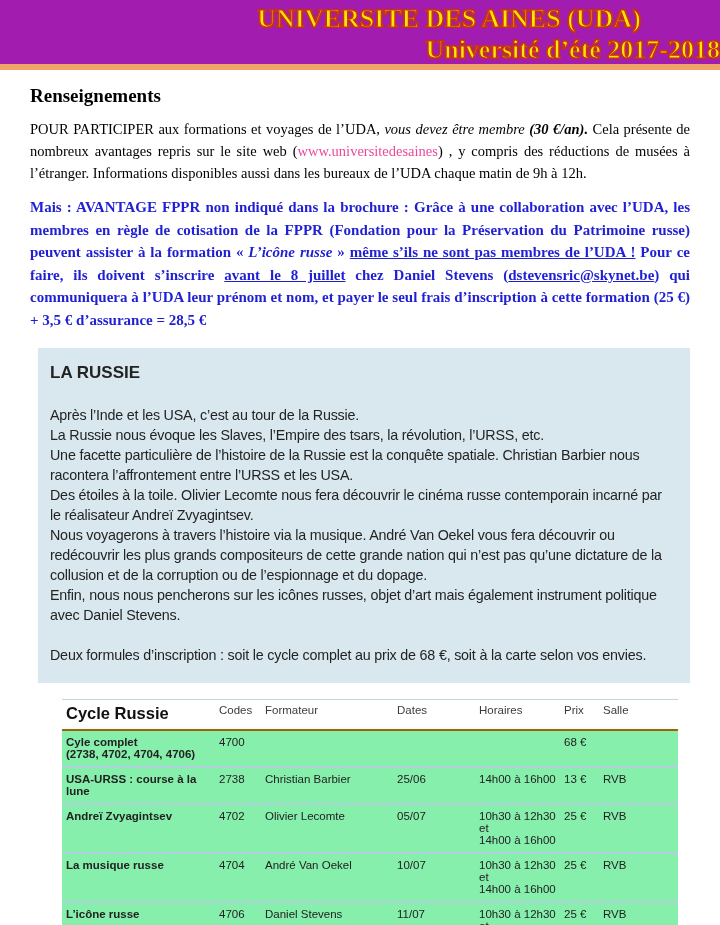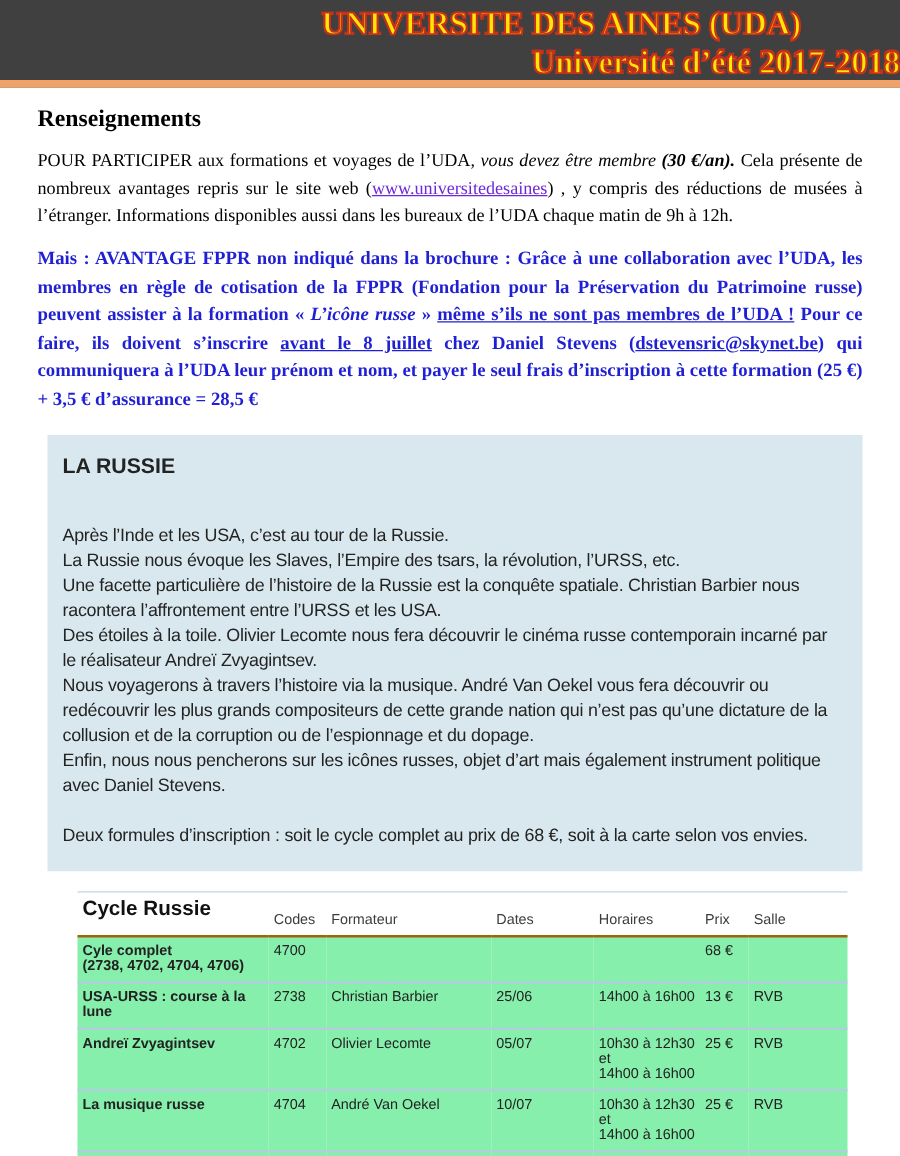--- a/index.html
+++ b/index.html
@@ -4,66 +4,66 @@
 <style>
   * { margin:0; padding:0; box-sizing:border-box; }
   html,body { background:#ffffff; }
   body {
     width:720px; height:925px; overflow:hidden;
     font-family:"Liberation Serif", serif;
     color:#000;
   }
   
   .banner {
-    width:720px; height:70px; background:#404040;
+    width:720px; height:70px; background:#a21caf;
     padding-top:3px;
     border-bottom:6px solid #F0A269;
   }
   .banner-line {
     font-weight:bold; font-size:26px; line-height:31px;
     color:#FFE606;
     -webkit-text-stroke:1.2px #C5311A;
     text-shadow:1px 1px 0 #C5311A, -1px -1px 0 #C5311A, 1px -1px 0 #C5311A, -1px 1px 0 #C5311A;
     text-align:center; white-space:nowrap;
   }
   .banner-line1 { padding-left:178px; }
   .banner-line2 { padding-left:16px;text-align:right; }
   
   .content { padding:0 30px; }
   .section-title { font-size:19px; font-weight:bold; margin-top:15px; }
   .para { font-size:14.5px; line-height:22px; text-align:justify; margin-top:11px; }
   .para .it { font-style:italic; }
   .para .bit { font-style:italic; font-weight:bold; }
-  .link { color:#6d28d9; text-decoration:underline; cursor:pointer; }
+  .link { color:#ec4899; cursor:pointer; }
   .advantage {
     font-size:15px; line-height:22.5px; font-weight:bold;
     color:#1F1FD4; text-align:justify; margin-top:12px;
   }
   .advantage .it { font-style:italic; }
   .advantage .ul { text-decoration:underline; }
   
   .russia-box {
     margin:17px 0 0 8px; width:652px;
     background:#D9E8EE; padding:15px 16px 18px 12px;
     font-family:"Liberation Sans", sans-serif;
     font-size:14.3px; line-height:20px; color:#232323;
     letter-spacing:-0.2px;
   }
-  .russia-title { font-size:17px; font-weight:bold; margin-bottom:36px; letter-spacing:0; }
+  .russia-title { font-size:17px; font-weight:bold; margin-bottom:22px; letter-spacing:0; }
   .russia-para { min-height:20px; }
   
   .cycle-table {
     margin:16px 0 0 32px; width:616px;
     border-collapse:collapse;
     font-family:"Liberation Sans", sans-serif;
     font-size:11.5px; color:#222;
   }
   .cycle-table th, .cycle-table td { vertical-align:top; text-align:left; padding:4px 4px 4px 4px; }
   .cycle-table thead tr { background:#ffffff; border-top:1px solid #C2D6DD; border-bottom:2px solid #a16207; }
-  .cycle-table thead th { font-weight:normal; color:#3c3c3c; padding-top:16px; padding-bottom:6px; }
+  .cycle-table thead th { font-weight:normal; color:#3c3c3c; padding-top:4px; padding-bottom:6px; }
   .cycle-table thead th.table-title { font-size:16.5px; font-weight:bold; color:#111; padding-top:4px; }
   .cycle-table tbody tr { background:#86efac; border-bottom:2px solid #AFCFDA; }
   .cycle-table tbody td { padding-top:5px; padding-bottom:6px; }
   .cycle-table td.course { font-weight:bold; }
   .cell-l2 { display:block; }
 </style>
 </head>
 <body>
 
 <div class="banner">

